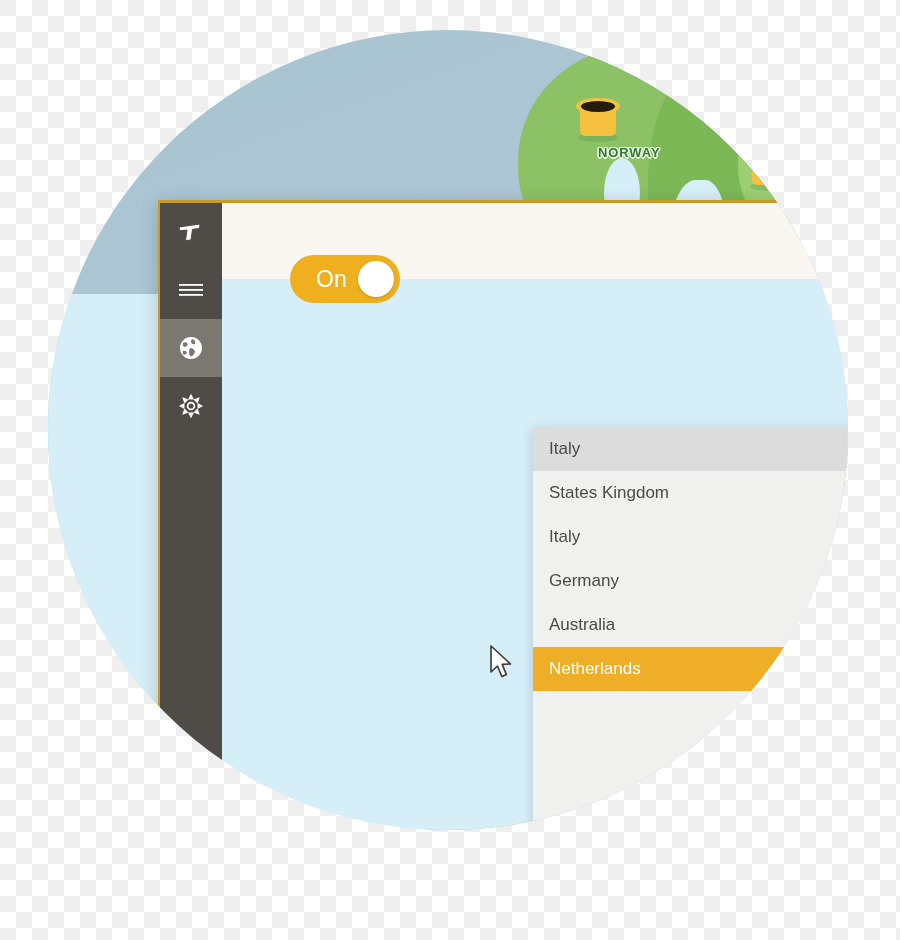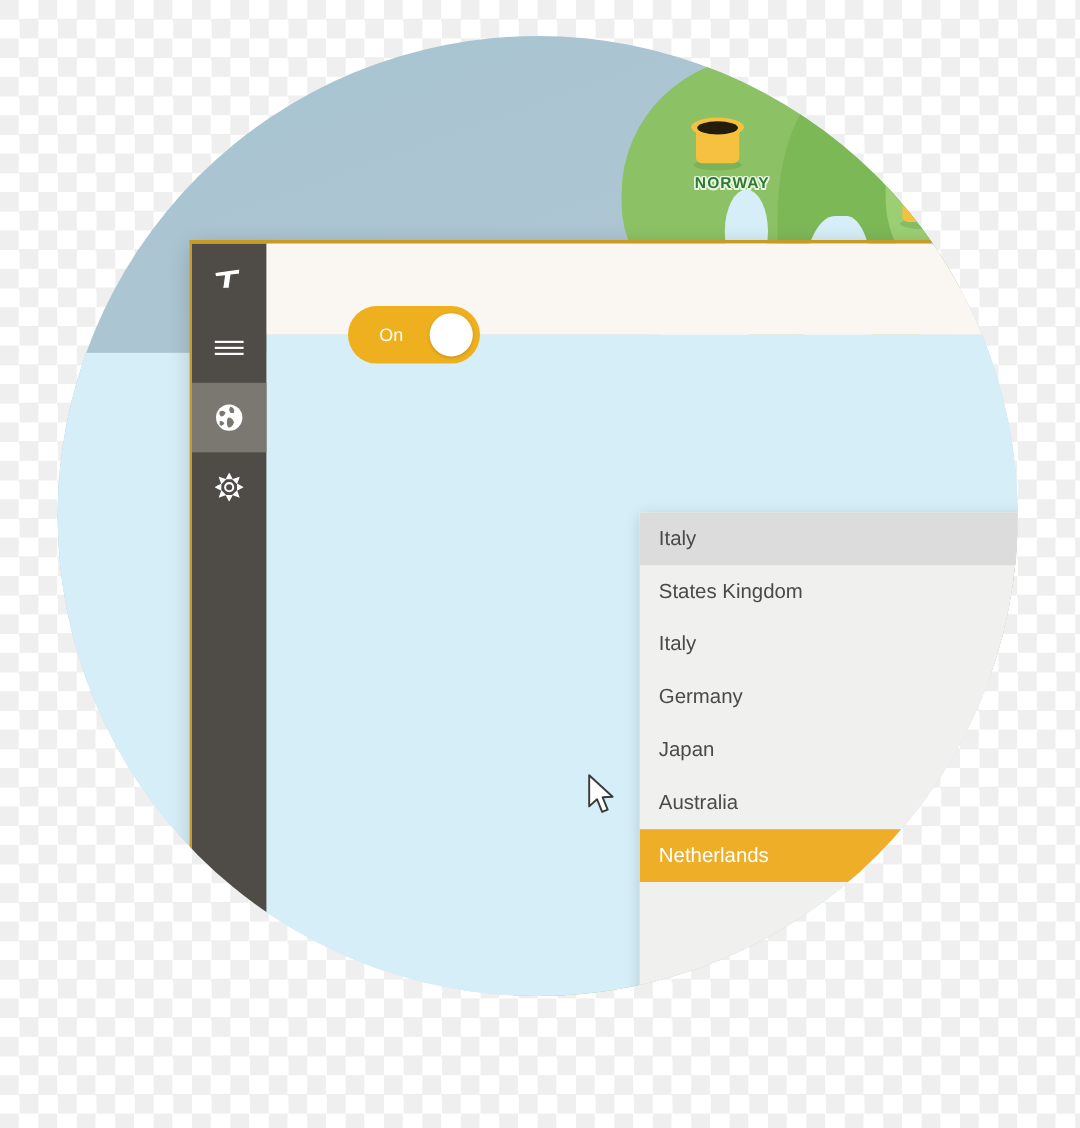--- a/index.html
+++ b/index.html
@@ -87,21 +87,21 @@
   #toggle{
     position:absolute;left:130px;top:52px;width:110px;height:48px;
     background:#eeb01f;border-radius:24px;cursor:pointer;
   }
   #toggle .knob{
     position:absolute;right:6px;top:6px;width:36px;height:36px;border-radius:50%;
     background:#ffffff;box-shadow:0 1px 3px rgba(0,0,0,.18);
   }
   #toggle .tlabel{
     position:absolute;left:26px;top:0;height:48px;display:flex;align-items:center;
-    color:#ffffff;font-size:15px;
+    color:#ffffff;font-size:23px;
   }
 
   #app-body{
     position:absolute;left:62px;top:76px;width:678px;height:624px;
     background:#d6eef7;
   }
 
   
   #dropdown{
     position:absolute;left:373px;top:224px;width:337px;height:494px;
@@ -186,21 +186,21 @@
         <div class="rim"></div>
         <div class="hole"></div>
       </div>
       <div class="marker" style="left:498px;top:572px;">
         <div class="shadow"></div>
         <div class="body"></div>
         <div class="rim"></div>
         <div class="hole"></div>
       </div>
 
-      <div class="label" style="left:531px;top:115px;">NORWAY</div>
+      <div class="label" style="left:550px;top:115px;">NORWAY</div>
       <div class="label" style="left:672px;top:175px;">SWEDEN</div>
       <div class="label" style="left:596px;top:310px;">DENMARK</div>
       <div class="label" style="left:498px;top:375px;">NETHERLANDS</div>
       <div class="label" style="left:586px;top:390px;">GERMANY</div>
       <div class="label" style="left:530px;top:505px;">SWITZERLAND</div>
       <div class="label" style="left:487px;top:635px;">SPAIN</div>
     </div>
 
     <div id="app-window">
 
@@ -254,21 +254,20 @@
         <span class="tlabel">On</span>
         <span class="knob"></span>
       </div>
 
       <div id="dropdown">
 
         <div class="opt auto">Italy</div>
         <div class="opt">States Kingdom</div>
         <div class="opt">Italy</div>
         <div class="opt">Germany</div>
-        <div class="opt">Japan</div>
         <div class="opt">Australia</div>
         <div class="opt selected">Netherlands</div>
 
       </div>
 
     </div>
   </div>
 
   <svg id="cursor" viewBox="0 0 26 34">
     <path d="M2 1 L2 27 L8.5 21 L12.8 31.5 L17.4 29.6 L13.2 19.4 L21.5 19 Z" fill="#ffffff" stroke="#3a3a3a" stroke-width="1.6" stroke-linejoin="round"></path>

